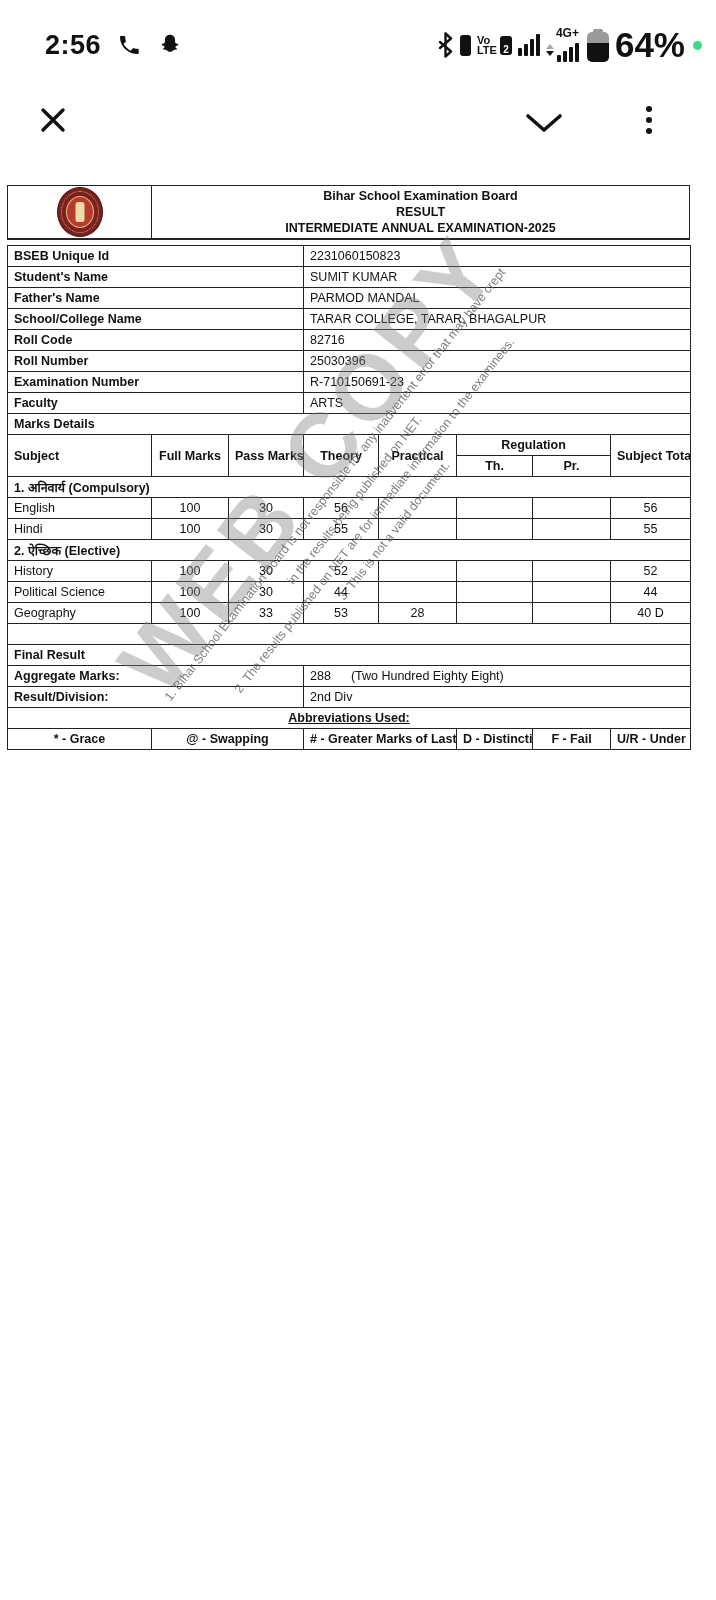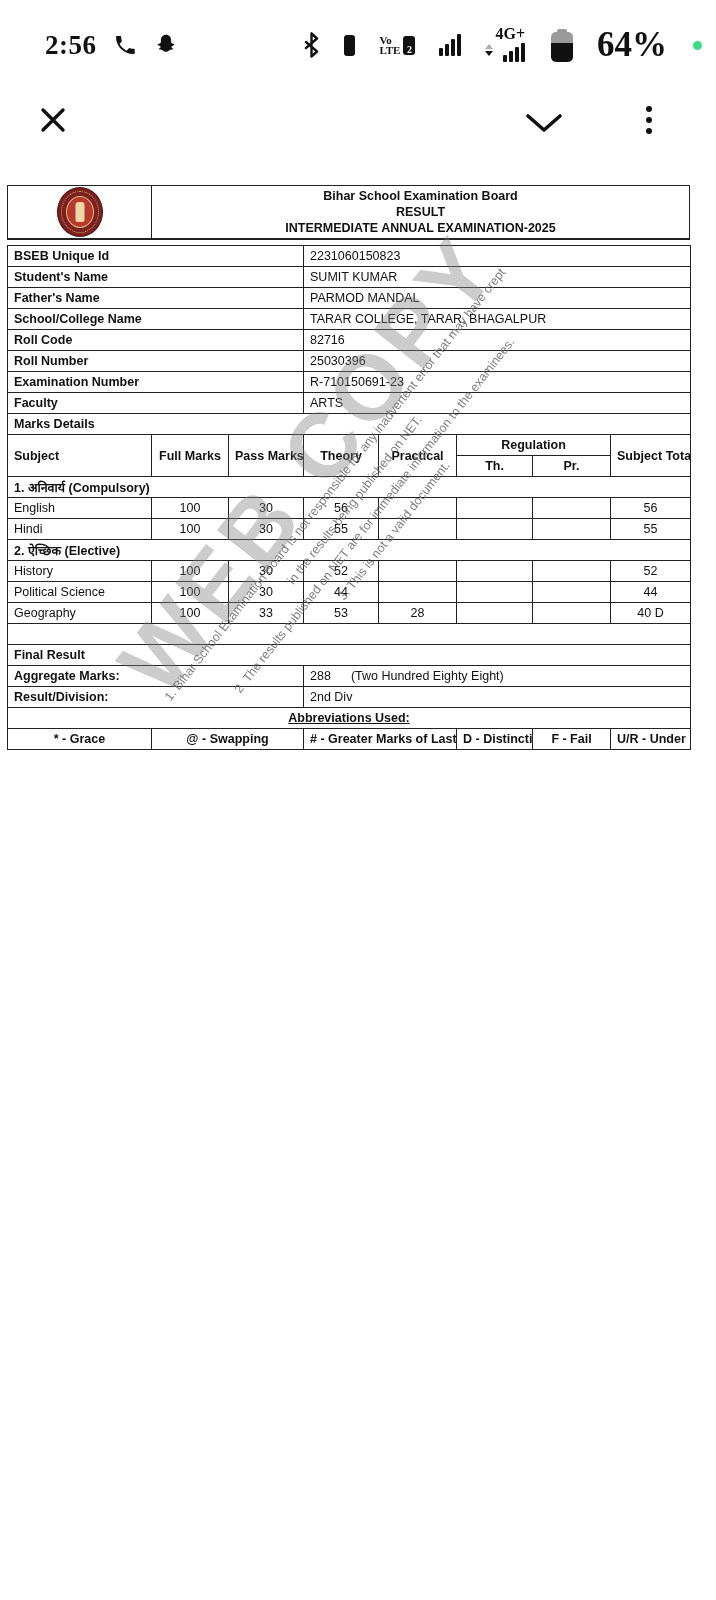--- a/index.html
+++ b/index.html
@@ -2,38 +2,38 @@
 <html><head>
 <meta charset="utf-8">
 <style>
   * { margin:0; padding:0; box-sizing:border-box; }
   html,body { width:716px; background:#fff; }
   body { font-family:"Liberation Sans", sans-serif; color:#111; }
   .page { position:relative; width:716px; height:1600px; background:#fff; overflow:hidden; }
 
   
   .statusbar { position:absolute; top:0; left:0; width:716px; height:80px;
-    display:flex; align-items:center; justify-content:space-between; padding:10px 14px 0 45px;font-family:Liberation Serif, serif; }
+    display:flex; align-items:center; justify-content:space-between; padding:10px 14px 0 45px; }
   .sb-left { display:flex; align-items:center; gap:16px; }
   .sb-time { font-size:27px; font-weight:700; letter-spacing:.5px; }
-  .sb-right { display:flex; align-items:center; gap:24px; }
+  .sb-right { display:flex; align-items:center; gap:6px; }
   .sb-icon { display:inline-flex; align-items:center; justify-content:center; }
   .pill-batt { width:11px; height:21px; background:#111; border-radius:3px; }
   .volte { display:flex; align-items:center; gap:3px; }
   .volte-txt { font-size:11px; font-weight:700; line-height:10px; letter-spacing:0; }
   .sim2 { width:12px; height:19px; background:#111; border-radius:3px; color:#fff;
     font-size:10px; font-weight:700; display:flex; align-items:flex-end; justify-content:center; }
   .bars { display:flex; align-items:flex-end; gap:2px; height:22px; }
   .bars i { display:block; width:4px; background:#111; border-radius:1px; }
   .net4g { display:flex; align-items:flex-end; gap:2px; }
   .updown { display:flex; flex-direction:column; gap:2px; margin-bottom:6px; }
   .tri-up { width:0; height:0; border-left:4px solid transparent; border-right:4px solid transparent; border-bottom:5px solid #aaa; }
   .tri-dn { width:0; height:0; border-left:4px solid transparent; border-right:4px solid transparent; border-top:5px solid #111; }
   .g4wrap { display:flex; flex-direction:column; align-items:flex-end; }
-  .g4label { font-size:16px; font-weight:700; line-height:11px; margin-bottom:1px; }
+  .g4label { font-size:12px; font-weight:700; line-height:11px; margin-bottom:1px; }
   .battery { position:relative; width:22px; height:33px; margin-left:2px; }
   .battery .cap { position:absolute; top:0; left:6px; width:10px; height:4px; background:#9a9a9a; border-radius:2px 2px 0 0; }
   .battery .body { position:absolute; top:3px; left:0; width:22px; height:30px; border-radius:5px;
     background:linear-gradient(to bottom, #9a9a9a 0 36%, #111 36%); }
   .sb-pct { font-size:35px; font-weight:700; }
   .greendot { width:9px; height:9px; border-radius:50%; background:#3ddc84; margin-left:2px; }
 
   
   .actionbar { position:absolute; top:95px; left:0; width:716px; height:60px; }
   .ab-close { position:absolute; left:37px; top:9px; width:32px; height:32px; cursor:pointer; }

